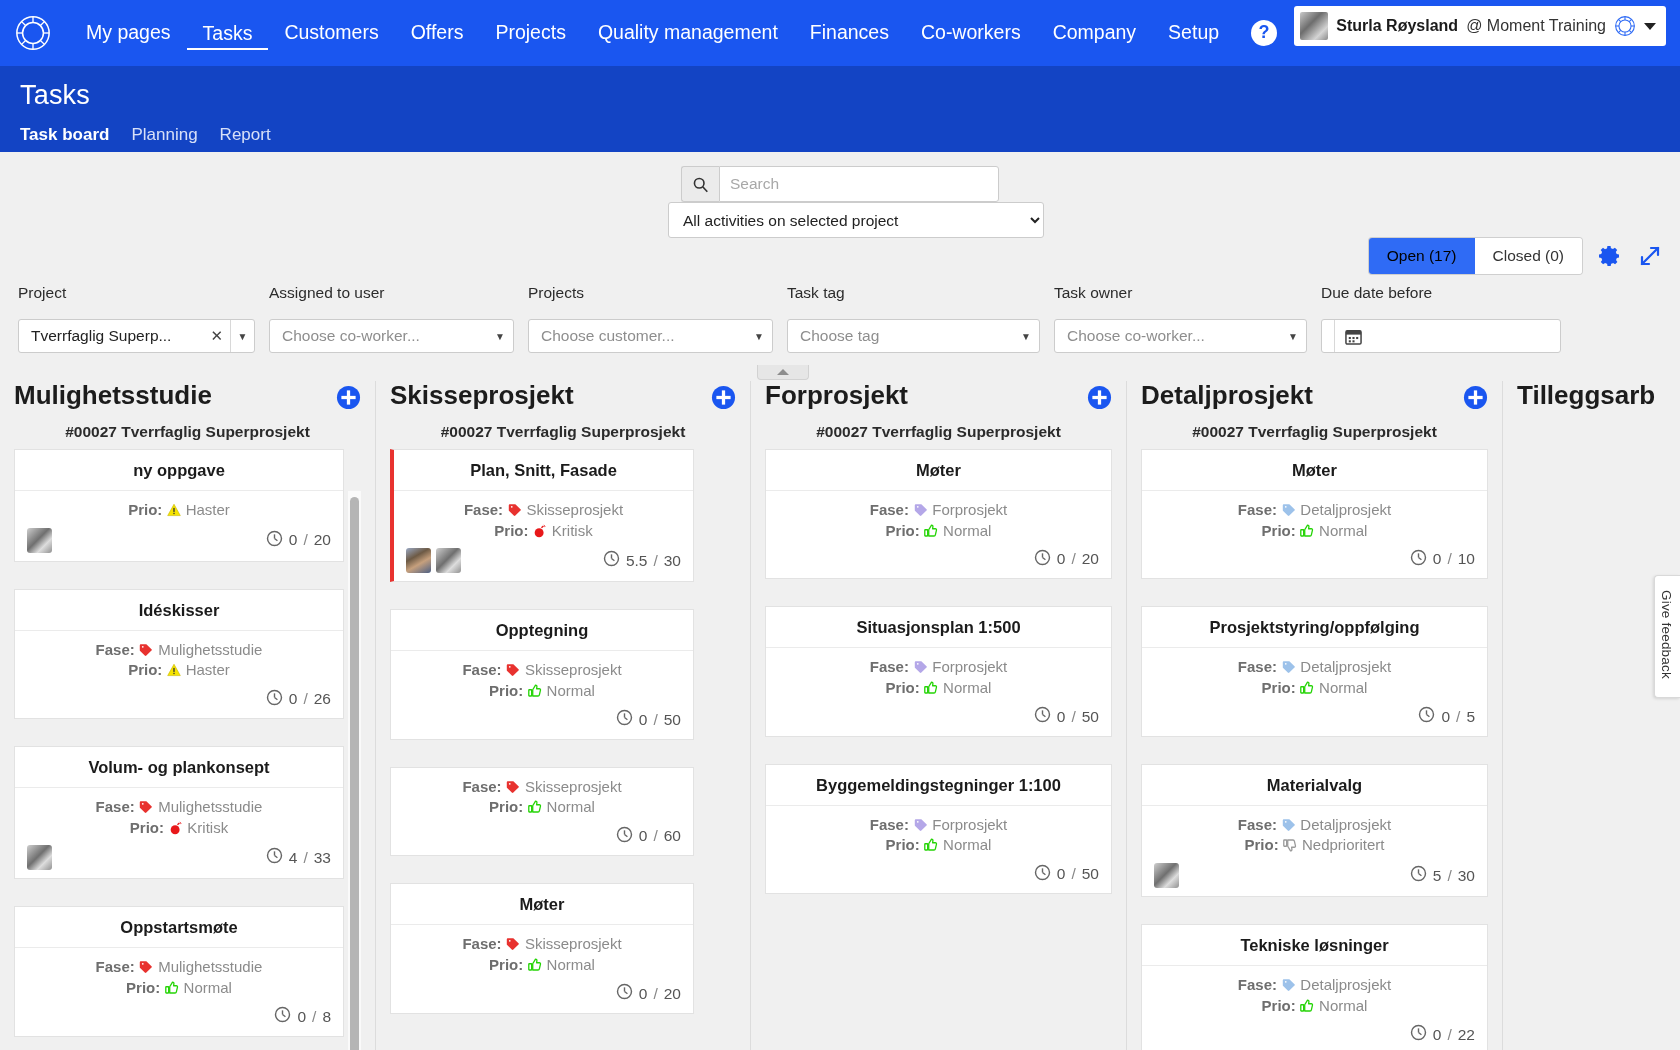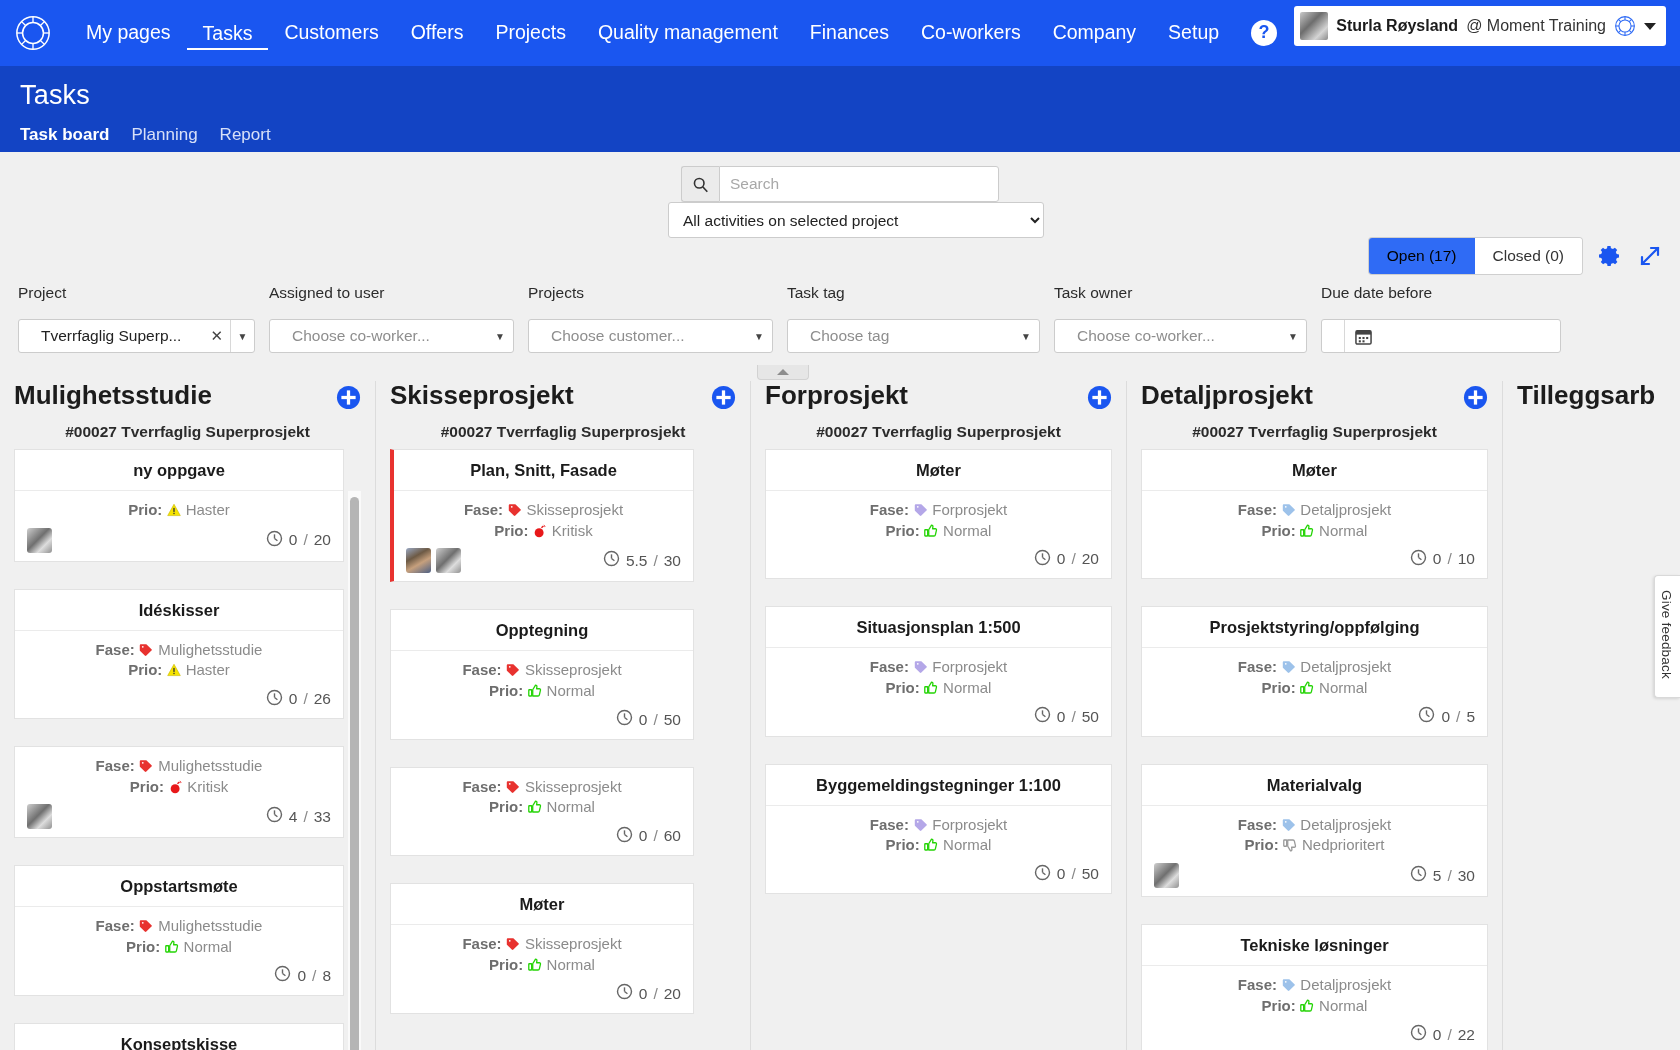--- a/index.html
+++ b/index.html
@@ -84,21 +84,21 @@
   }
   .seg.on { background: #2f6bf5; color: #000000; }
   .icon-btn { cursor: pointer; display: flex; align-items: center; }
 
   .filtrow2 { display: flex; gap: 14px; margin-top: 10px; }
   .fgroup { display: flex; flex-direction: column; }
   .flabel { font-size: 15.5px; color: #2c2c2c; margin-bottom: 17px; }
   .fctl {
     height: 34px; background: #ffffff; border: 1px solid #cccccc; border-radius: 3px;
     display: flex; align-items: center; font-size: 15.5px; color: #8e8e8e;
-    padding-left: 22px; position: relative; cursor: pointer;
+    padding-left: 12px; position: relative; cursor: pointer;
   }
   .fctl .val { color: #222; }
   .fctl .clear { margin-left: auto; color: #444; font-size: 15px; padding: 0 7px; cursor: pointer; }
   .fctl .arrow {
     width: 24px; align-self: stretch; border-left: 1px solid #d8d8d8;
     display: flex; align-items: center; justify-content: center; color: #444; font-size: 10px;
   }
   .fctl .arrow-noborder {
     width: 26px; align-self: stretch; margin-left: auto;
     display: flex; align-items: center; justify-content: center; color: #444; font-size: 10px;
@@ -416,20 +416,21 @@
                         <line x1="9" y1="9" x2="12.1" y2="11.4" stroke="#666" stroke-width="1.5"></line>
                       </svg></span>
                     <span>0</span>
                     <span class="sep">/</span>
                     <span>26</span>
                   </div>
                 </div>
               </div>
             </div>
             <div class="card">
+              <div class="card-title">Volum- og plankonsept</div>
               <div class="card-body">
                 <div class="meta"><b>Fase:</b> <span class="glyph"><svg width="14" height="14" viewBox="0 0 16 16" style="vertical-align:-2px">
                       <path d="M14.6 8.2L8.4 14.4a1.3 1.3 0 01-1.8 0L1.3 9.1a1.3 1.3 0 01-.4-.9V2.6c0-.7.6-1.3 1.3-1.3h5.6c.34 0 .66.13.9.37l5.9 5.9a.9.9 0 010 .64z" fill="#e8322f"></path>
                       <circle cx="4.3" cy="4.3" r="1" fill="#ffffff"></circle>
                     </svg></span> Mulighetsstudie</div>
                 <div class="meta"><b>Prio:</b> <span class="glyph"><svg width="14" height="14" viewBox="0 0 16 16" style="vertical-align:-2px">
                       <circle cx="7" cy="10" r="5.1" fill="#e8181a"></circle>
                       <rect x="9.1" y="3.6" width="3" height="1.7" transform="rotate(-40 9.1 3.6)" fill="#e8181a"></rect>
                       <path d="M12.4 1.2c1 .6 1.4 1.5 1 2.3" stroke="#e8181a" stroke-width="1.1" fill="none"></path>
                     </svg></span> Kritisk</div>

